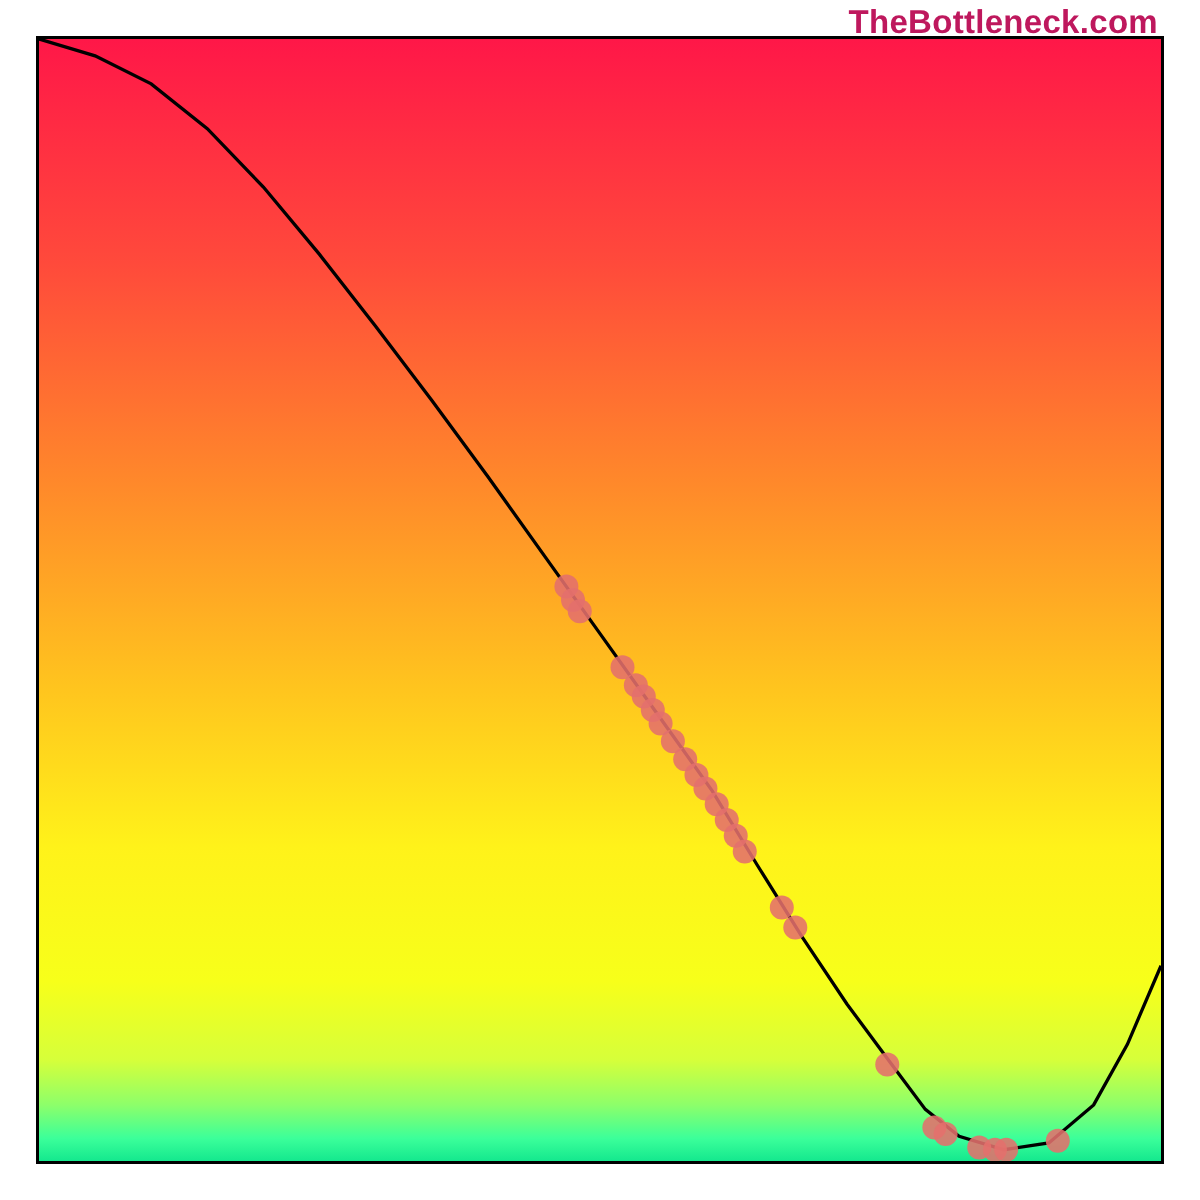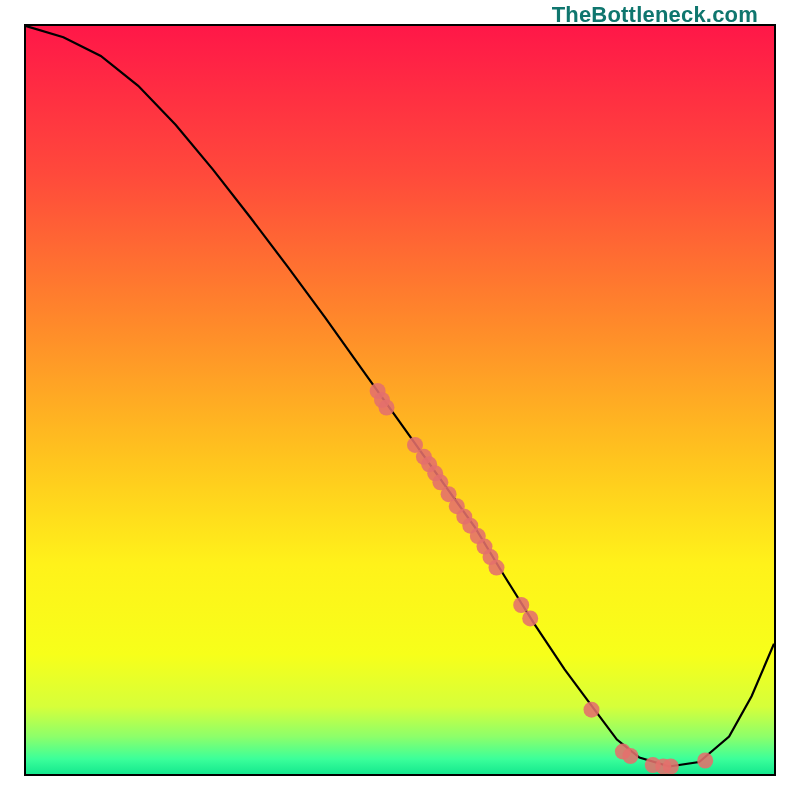--- a/index.html
+++ b/index.html
@@ -29,24 +29,24 @@
     position: absolute;
     left: 0;
     top: 0;
     width: 100%;
     height: 100%;
     
   }
   .watermark {
     position: absolute;
     top: 2px;
-    right: 42px;
+    right: 28px;
     font-size: 22px;
     font-weight: 600;
-    color: #0f766e;
+    color: #be185d;
     letter-spacing: 0.2px;
   }
   svg.curve-layer {
     position: absolute;
     left: 0;
     top: 0;
     width: 100%;
     height: 100%;
   }
 </style>

